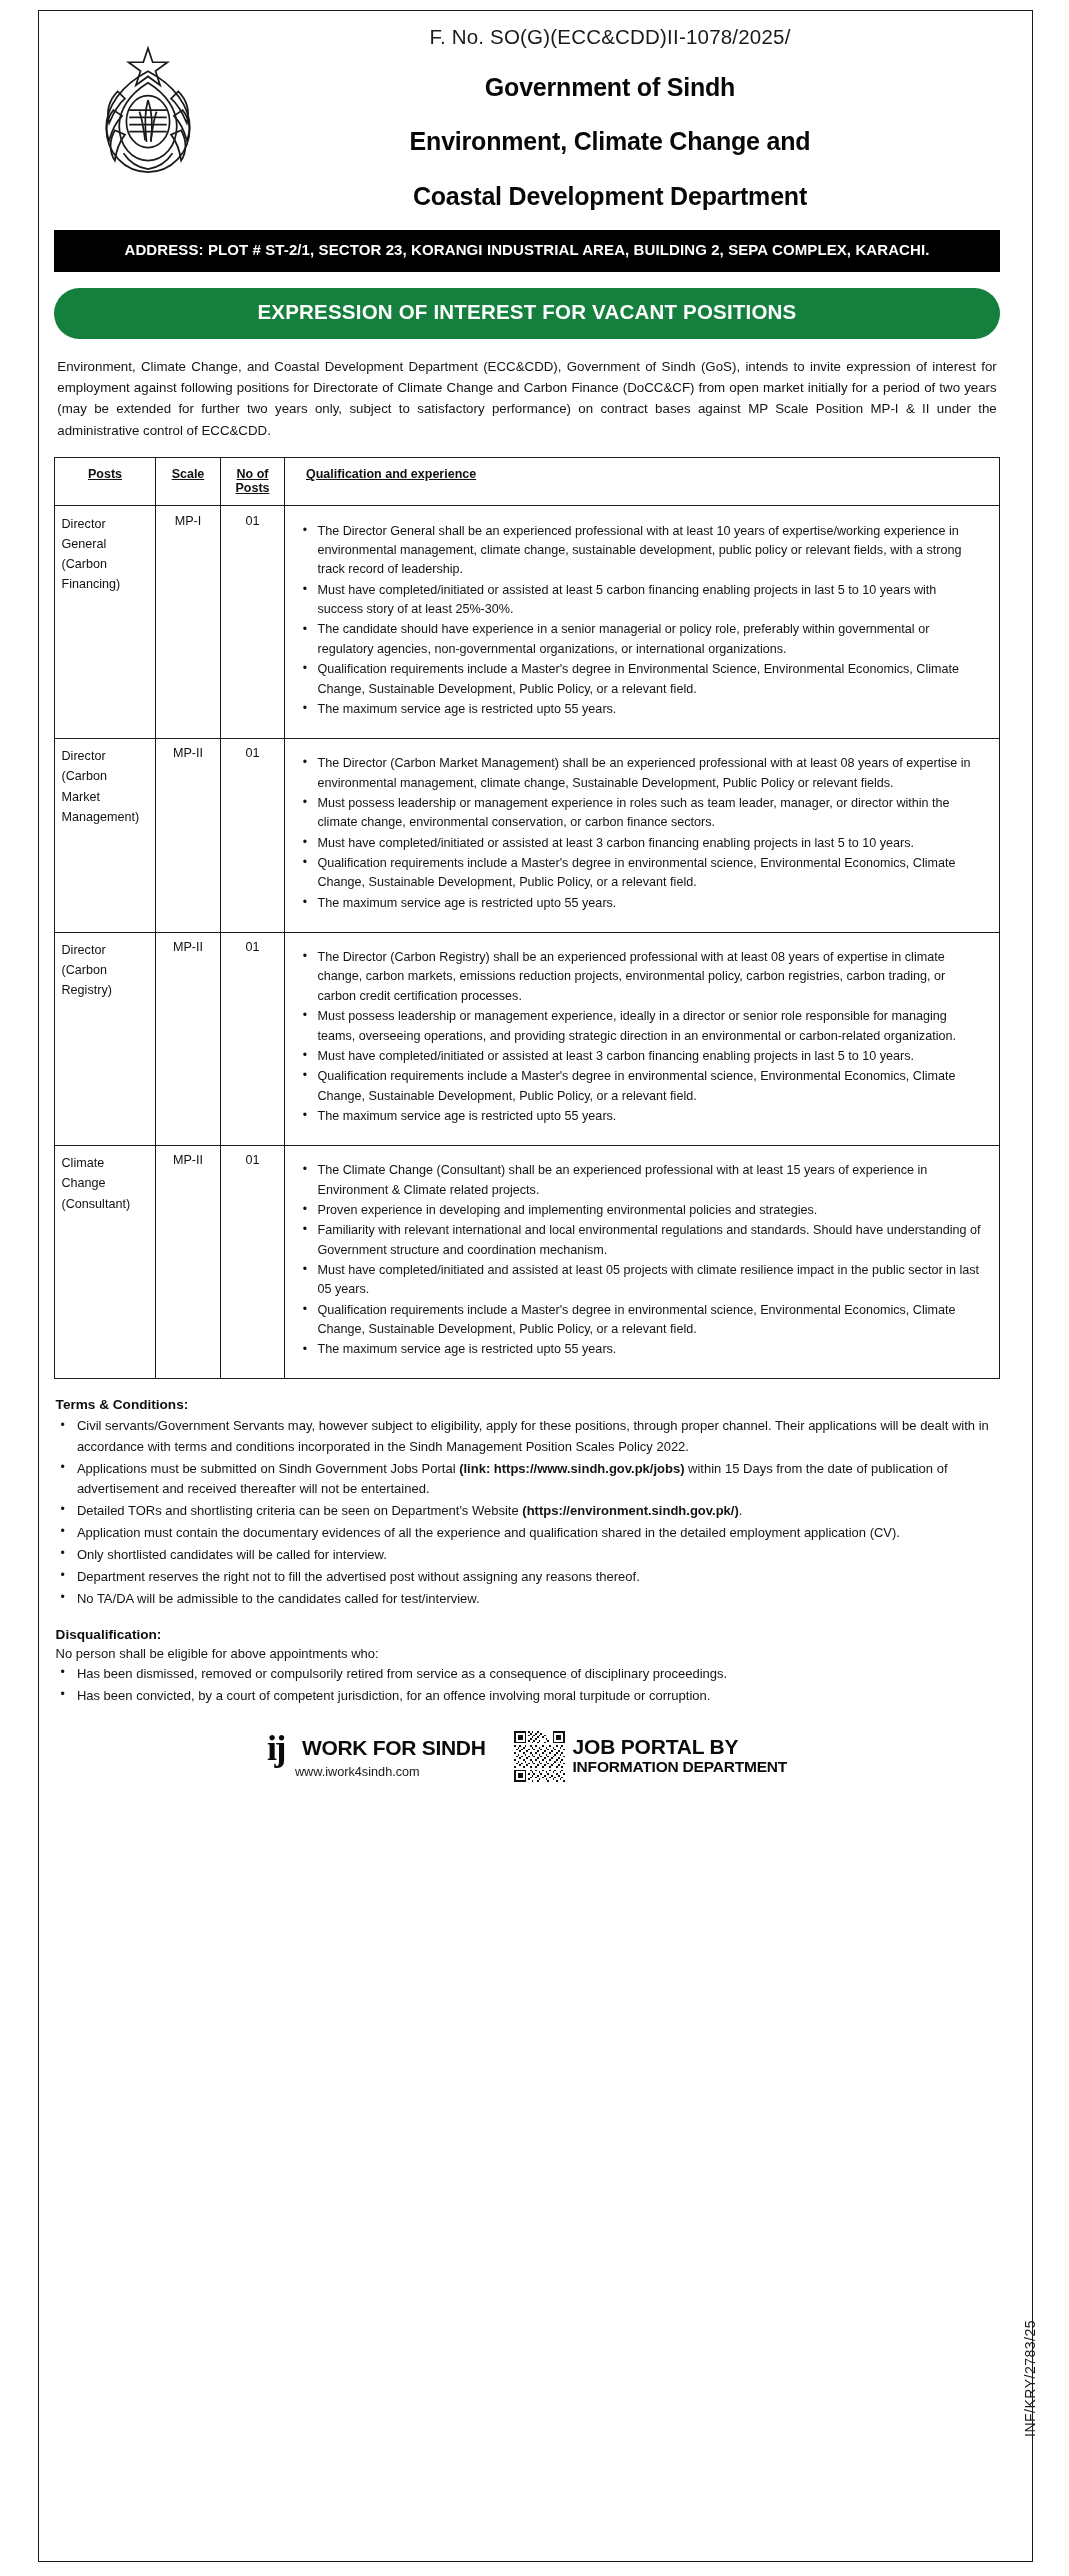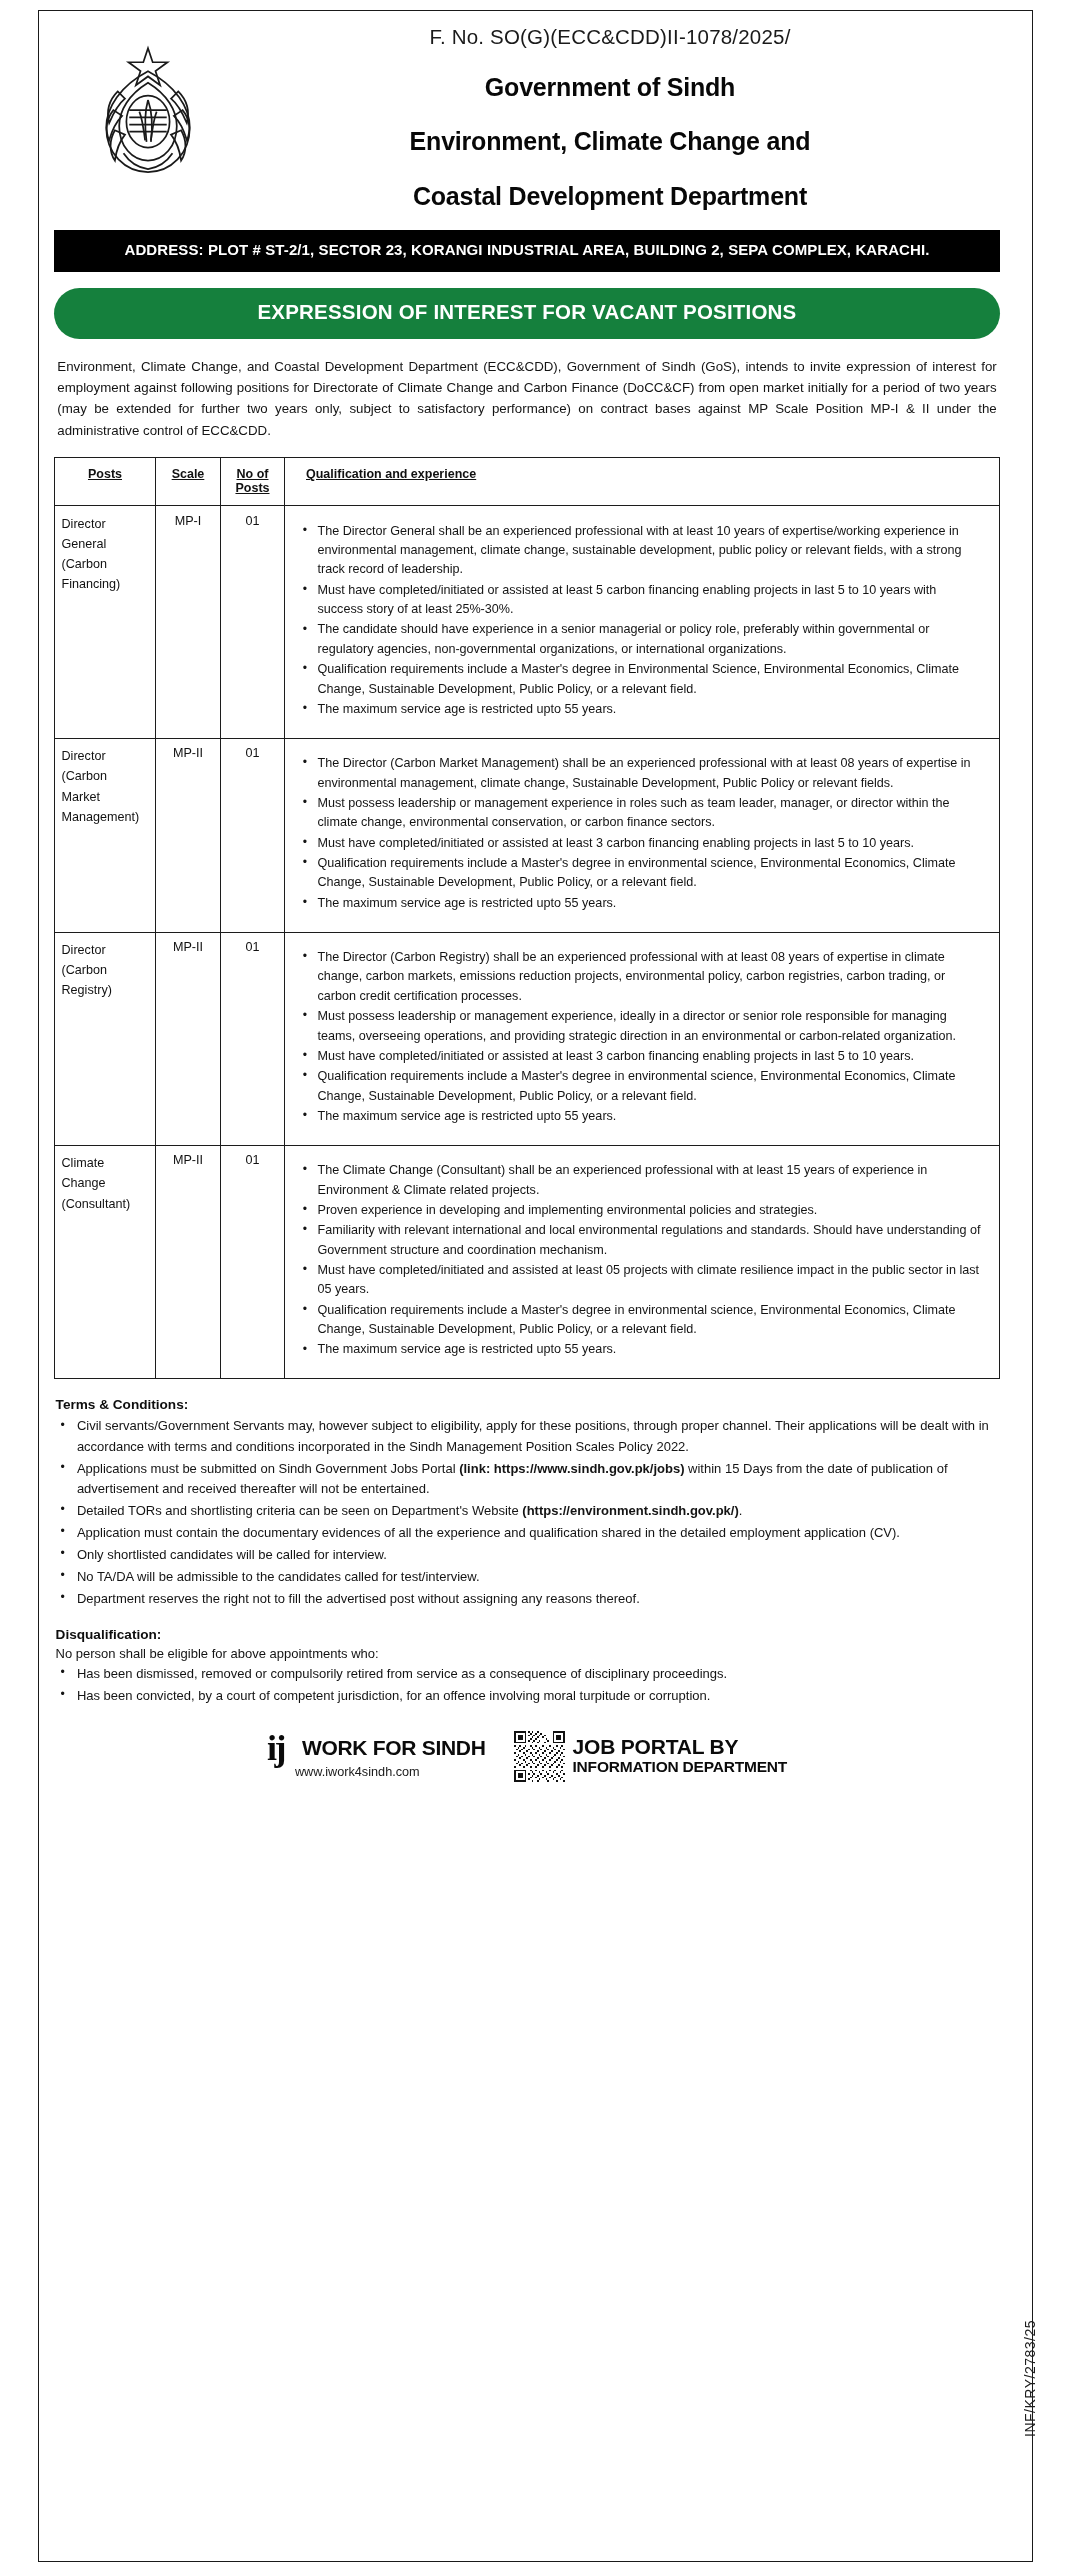--- a/index.html
+++ b/index.html
@@ -358,22 +358,22 @@
         </tbody>
     </table>
 
     <div class="section-head">Terms &amp; Conditions:</div>
     <ul class="terms">
         <li><span>Civil servants/Government Servants may, however subject to eligibility, apply for these positions, through proper channel. Their applications will be dealt with in accordance with terms and conditions incorporated in the Sindh Management Position Scales Policy 2022.</span></li>
         <li><span>Applications must be submitted on Sindh Government Jobs Portal </span><b>(link: https://www.sindh.gov.pk/jobs)</b><span> within 15 Days from the date of publication of advertisement and received thereafter will not be entertained.</span></li>
         <li><span>Detailed TORs and shortlisting criteria can be seen on Department's Website </span><b>(https://environment.sindh.gov.pk/)</b><span>.</span></li>
         <li><span>Application must contain the documentary evidences of all the experience and qualification shared in the detailed employment application (CV).</span></li>
         <li><span>Only shortlisted candidates will be called for interview.</span></li>
+        <li><span>Department reserves the right not to fill the advertised post without assigning any reasons thereof.</span></li>
         <li><span>No TA/DA will be admissible to the candidates called for test/interview.</span></li>
-        <li><span>Department reserves the right not to fill the advertised post without assigning any reasons thereof.</span></li>
       </ul>
 
     <div class="section-head">Disqualification:</div>
     <div class="section-sub">No person shall be eligible for above appointments who:</div>
     <ul class="terms">
         <li>Has been dismissed, removed or compulsorily retired from service as a consequence of disciplinary proceedings.</li>
         <li>Has been convicted, by a court of competent jurisdiction, for an offence involving moral turpitude or corruption.</li>
       </ul>
 
     <div class="footer">

